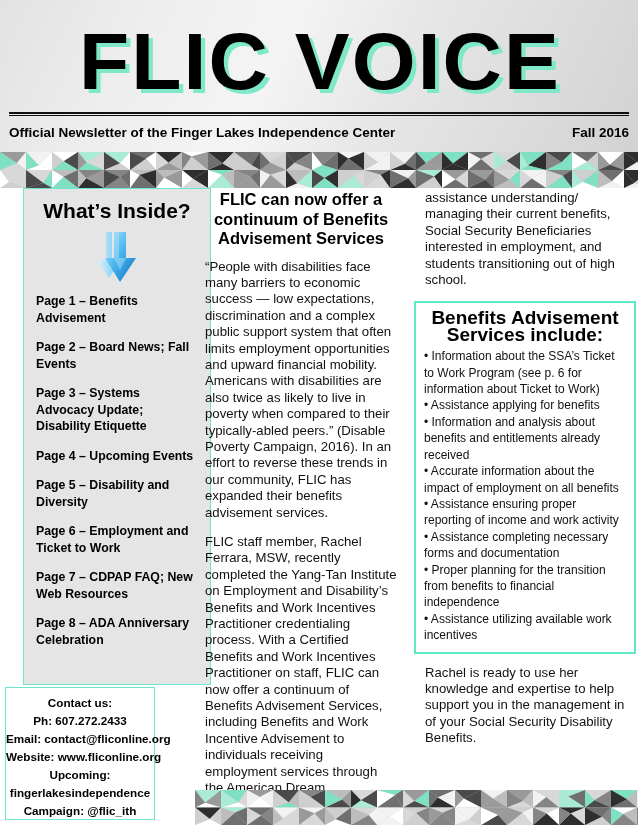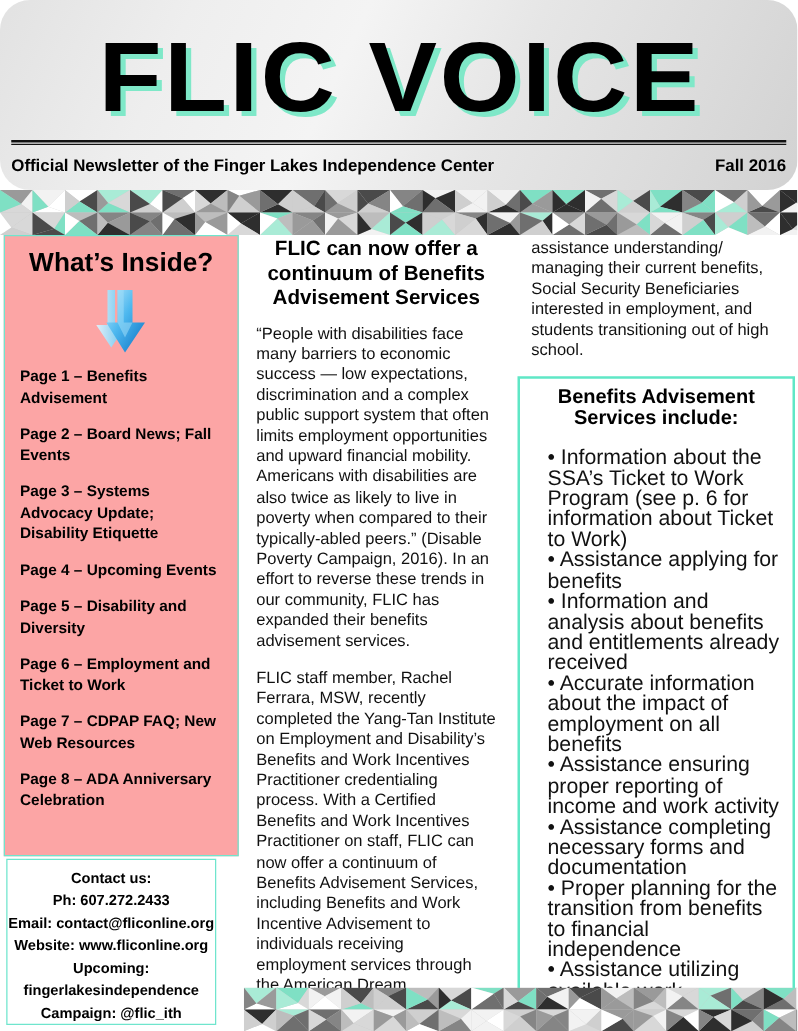--- a/index.html
+++ b/index.html
@@ -16,21 +16,20 @@
   }
 
   
   .masthead {
     position: absolute;
     left: 0; top: 0;
     width: 638px;
     height: 152px;
     background: linear-gradient(115deg, #e2e2e2 0%, #eeeeee 22%, #f4f4f4 42%, #e6e6e6 62%, #dcdcdc 82%, #d2d2d2 100%);
     overflow: hidden;
-    border-radius: 24px;
   }
   .masthead-title {
     position: absolute;
     left: 22px;
     top: 14px;
     width: 596px;
     font-size: 79px;
     font-weight: bold;
     letter-spacing: 2px;
     line-height: 96px;
@@ -75,23 +74,23 @@
     width: 638px; height: 36px;
   }
   .band-bottom {
     left: 195px; top: 790px;
     width: 443px; height: 35px;
   }
 
   
   .sidebar {
     position: absolute;
-    left: 3px; top: 188px;
+    left: 23px; top: 188px;
     width: 188px; height: 497px;
-    background: #fca5a5;
+    background: #e5e5e5;
     border: 1px solid #6fe5cd;
     box-sizing: border-box;
     text-align: center;
   }
   .sidebar-title {
     margin-top: 10px;
     font-size: 21px;
     font-weight: bold;
     color: #000;
   }
@@ -111,21 +110,21 @@
     font-weight: bold;
     line-height: 16.5px;
     color: #000;
     margin-bottom: 13px;
     padding: 0 4px;
   }
 
   .contact-box {
     position: absolute;
     left: 5px; top: 687px;
-    width: 168px; height: 133px;
+    width: 150px; height: 133px;
     background: #ffffff;
     border: 1px solid #6fe5cd;
     box-sizing: border-box;
     text-align: center;
     padding-top: 6px;
   }
   .contact-line {
     font-size: 11.7px;
     font-weight: bold;
     line-height: 18px;
@@ -163,32 +162,31 @@
   }
   .callout {
     border: 2px solid #5fe7c6;
     box-sizing: border-box;
     padding: 7px 8px 8px 8px;
     margin: 10px 0 11px -11px;
     width: 222px;
     background: #ffffff;
   }
   .callout-title {
-    font-size: 16px;
+    font-size: 19px;
     font-weight: bold;
     text-align: center;
     line-height: 16.4px;
     color: #000;
-    margin-bottom: 15px;
+    margin-bottom: 5px;
   }
   .callout-li {
-    font-size: 17px;
+    font-size: 12px;
     line-height: 16.4px;
     color: #111;
-    margin-left: 14px;
   }
 </style>
 </head>
 <body>
 
 <div class="masthead">
   <div class="masthead-title">FLIC VOICE</div>
   <div class="rule-double"></div>
   <div class="masthead-sub">
     <span>Official Newsletter of the Finger Lakes Independence Center</span>

